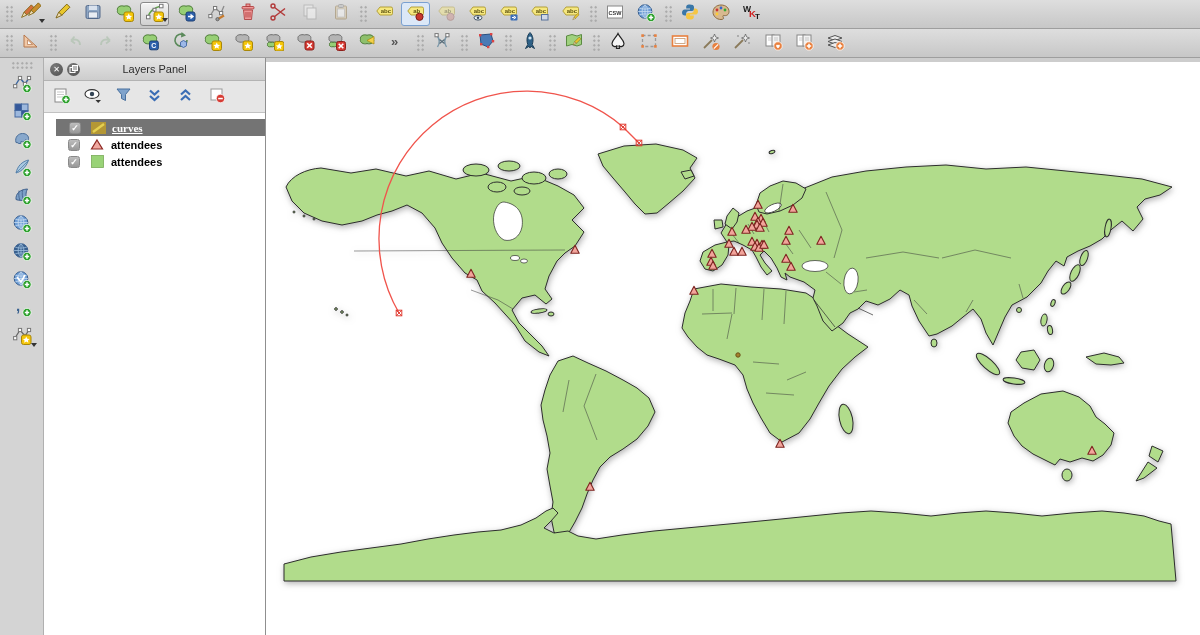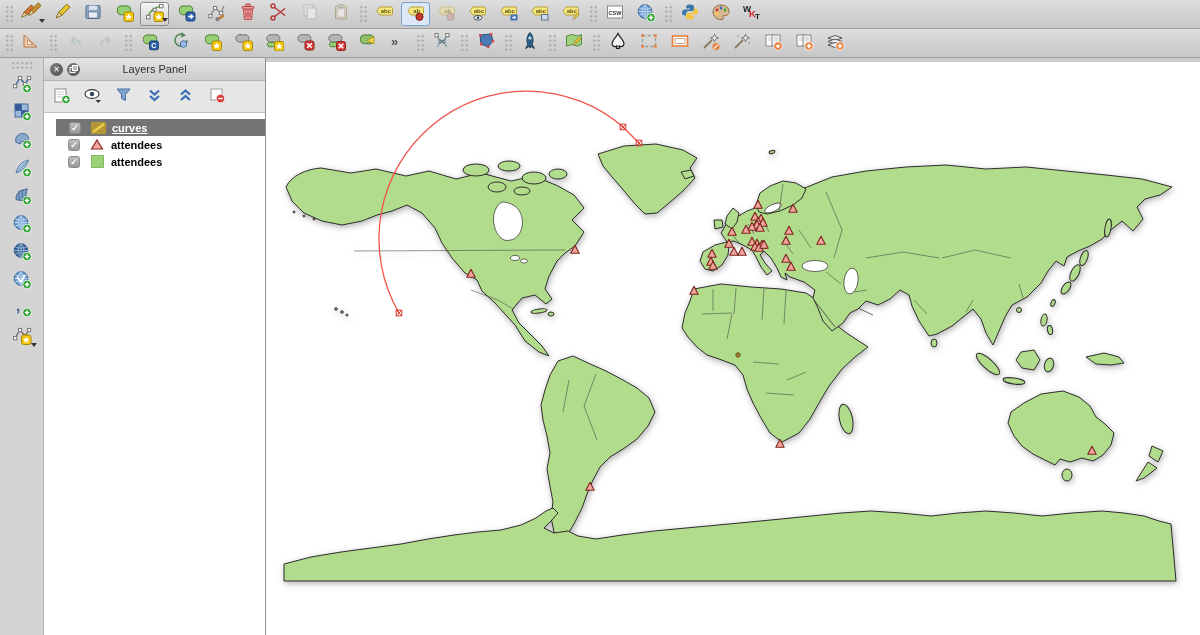--- a/index.html
+++ b/index.html
@@ -40,21 +40,21 @@
   #panel-close { left:6px; }
   #panel-float { left:23px; }
   #panel-toolbar { height:27px; display:flex; align-items:center; padding:2px 6px; gap:7px; }
   .panel-tb-btn { width:24px; height:22px; display:flex; align-items:center; justify-content:center; }
   #layer-list { position:absolute; top:54px; left:0; right:0; bottom:0; background:#fff;
     border-top:1px solid #c2c2c2; padding-top:6px; }
   .layer-row { height:17px; display:flex; align-items:center; font-size:11px; font-weight:bold; color:#000; }
   .layer-row .indent { width:13px; flex:0 0 auto; }
   .layer-row.selected { background:#747474; margin-left:12px; }
   .layer-row.selected .indent { width:1px; }
-  .layer-row.selected .layer-label { color:#fff; text-decoration:underline; }
+  .layer-row.selected .layer-label { color:#fff; text-decoration:underline;font-family:Liberation Serif, serif; }
   .layer-checkbox { width:12px; height:12px; border-radius:2.5px; margin:0 9px 0 11px;
     background:linear-gradient(#bdbdbd,#989898); border:1px solid #8a8a8a; color:#fff;
     font-size:9px; display:flex; align-items:center; justify-content:center; flex:0 0 auto; }
   .layer-row.selected .layer-checkbox { margin-left:12px; }
   .layer-symbol { width:16px; height:14px; margin-right:6px; display:flex; align-items:center; justify-content:center; flex:0 0 auto; }
 
   #map-canvas { position:absolute; top:58px; left:266px; right:0; bottom:0; background:#fff;
     border-top:4px solid #cdcdcd; }
   #map-svg { position:absolute; left:0; top:0; }
   .land { fill:var(--land); stroke:var(--land-outline); stroke-width:1; stroke-linejoin:round; }

